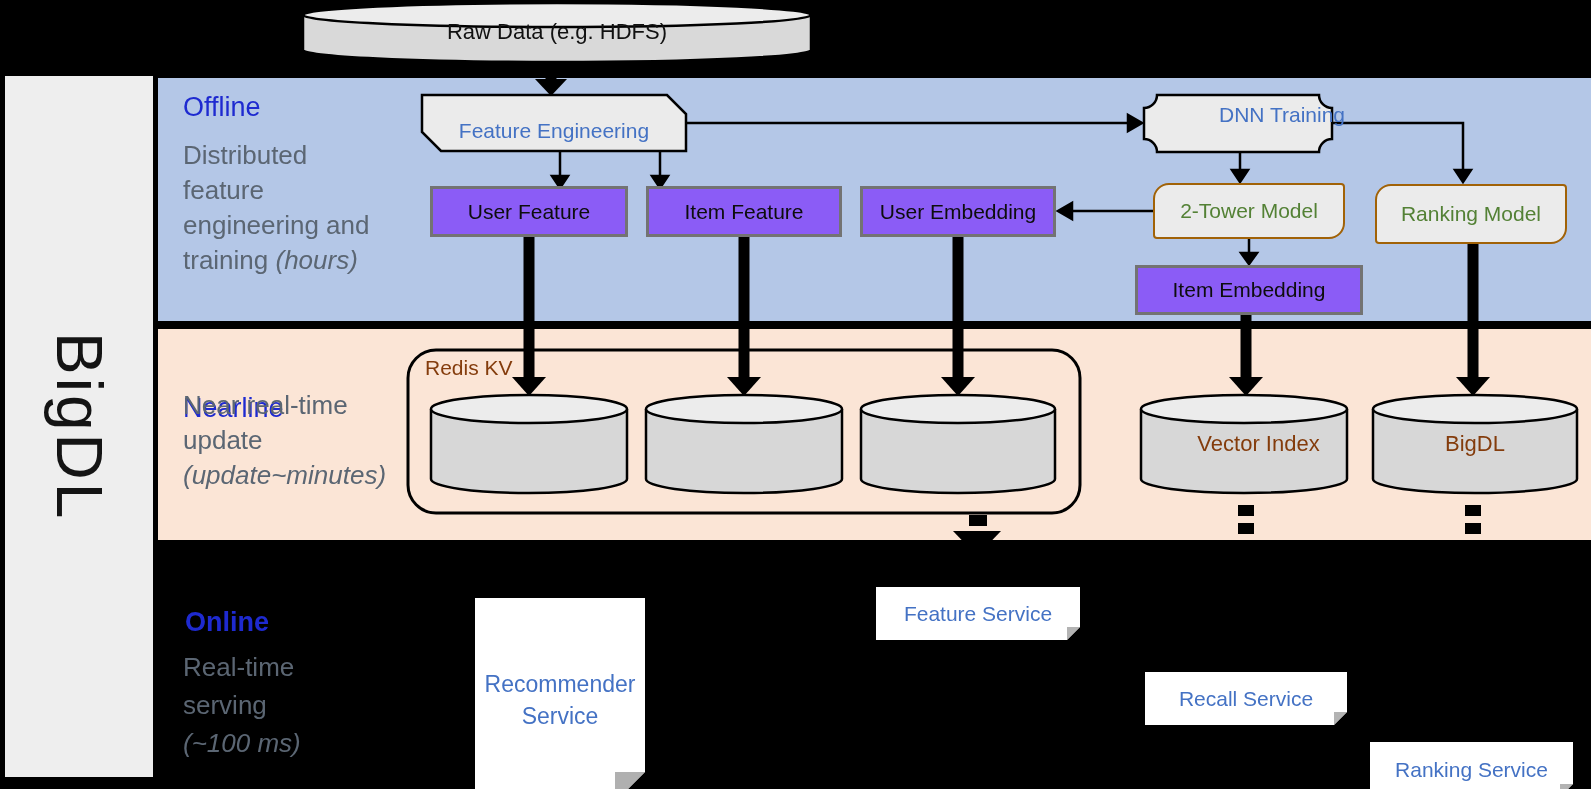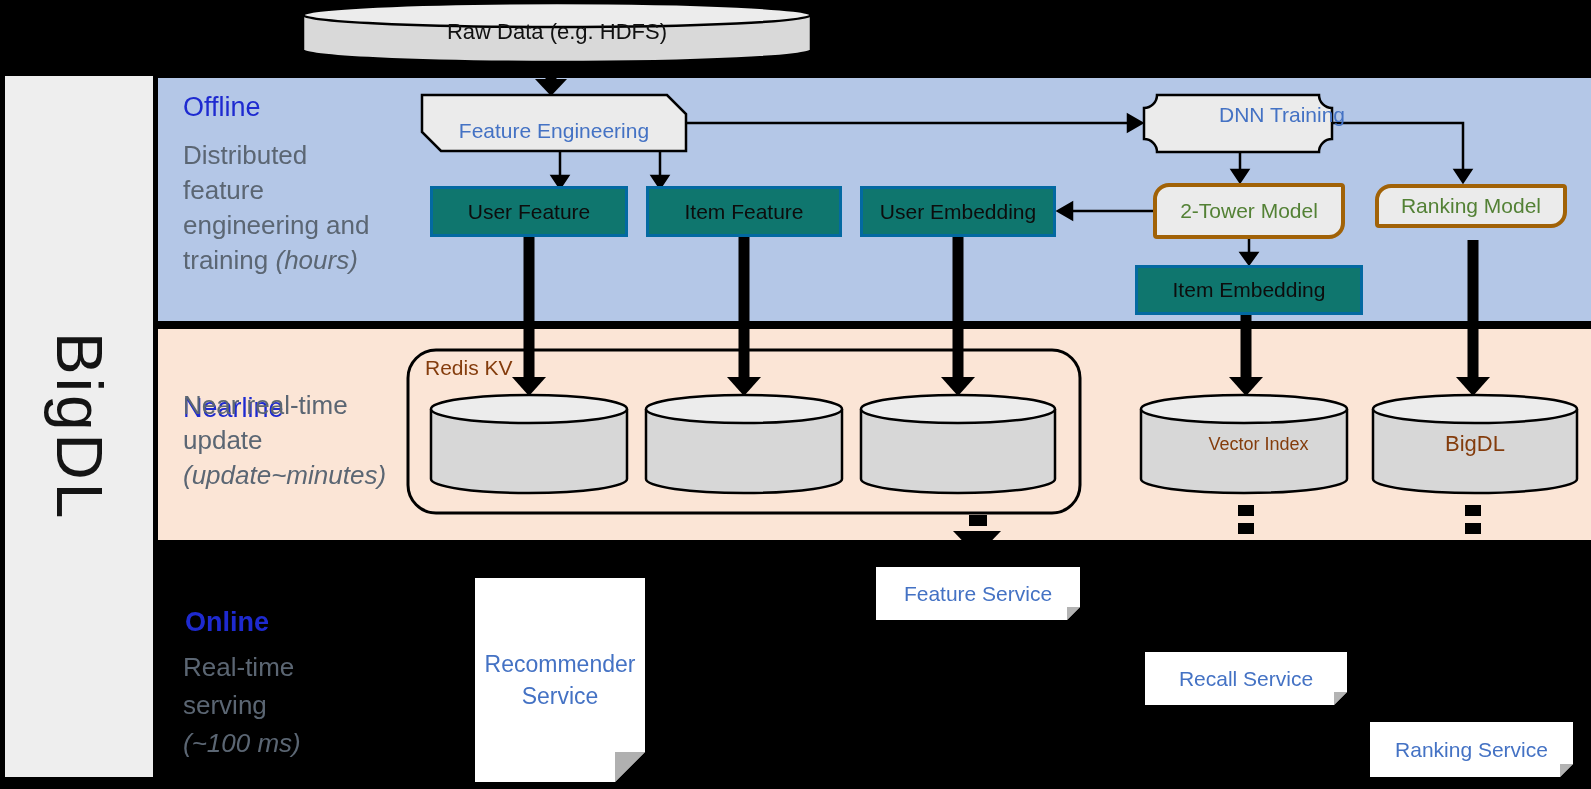--- a/index.html
+++ b/index.html
@@ -10,38 +10,39 @@
   .band{position:absolute;left:158px;right:0;z-index:1;}
   .band.offline{top:78px;height:243px;background:#b4c7e7;}
   .band.nearline{top:329px;height:211px;background:#fbe5d6;}
   .layer-svg{position:absolute;inset:0;z-index:2;pointer-events:none;}
   .lbl{position:absolute;z-index:3;display:flex;align-items:center;justify-content:center;text-align:center;}
   .band-title{font-size:27px;font-weight:500;color:#1e2ad0;z-index:3;position:absolute;}
   .band-title.bold{font-weight:700;}
   .band-desc{position:absolute;z-index:3;font-size:26px;line-height:35px;color:#5b6673;white-space:pre-line;}
   .band-desc .it{font-style:italic;}
   .graybox{
-    position:absolute;z-index:3;background:#0f766e;border:3px solid #0369a1;box-sizing:border-box;
+    position:absolute;z-index:3;background:#8b5cf6;border:3px solid #737373;box-sizing:border-box;
     display:flex;align-items:center;justify-content:center;
     font-size:21px;color:#0d0d0d;
   }
   .modelbox{
-    position:absolute;z-index:3;background:#ebebeb;border:4px solid #a16207;box-sizing:border-box;
+    position:absolute;z-index:3;background:#ebebeb;border:2px solid #a16207;box-sizing:border-box;
     border-radius:16px 4px 16px 4px;
     display:flex;align-items:center;justify-content:center;
     font-size:21px;color:#538135;
   }
   .shape-label{position:absolute;z-index:3;display:flex;align-items:center;justify-content:center;text-align:center;}
   .blue-node{color:#4472c4;font-size:21px;}
   .brown{color:#843c0c;}
   .service{
     position:absolute;z-index:3;background:#fff;
     display:flex;align-items:center;justify-content:center;text-align:center;
     color:#4472c4;font-size:21px;
     clip-path:polygon(0 0,100% 0,100% calc(100% - 13px),calc(100% - 13px) 100%,0 100%);
+    margin-top:20px;
   }
   .service .flap{position:absolute;right:0;bottom:0;width:0;height:0;
     border-top:13px solid #b3b3b3;border-right:13px solid transparent;}
   .service.doc{
     font-size:23px;line-height:1.4;
     clip-path:polygon(0 0,100% 0,100% calc(100% - 30px),calc(100% - 30px) 100%,0 100%);
   }
   .service.doc .flap{border-top:30px solid #b0b0b0;border-right:30px solid transparent;}
   .brand-bar{
     position:absolute;left:5px;top:76px;width:148px;height:701px;background:#eeeeee;z-index:1;
@@ -149,30 +150,30 @@
 engineering and
 training </span><span class="it">(hours)</span></div>
 
   <div class="shape-label blue-node" style="left:422px;top:95px;width:264px;height:72px;">Feature Engineering</div>
   <div class="shape-label blue-node" style="left:1188px;top:95px;width:188px;height:39px;border-radius:28px;">DNN Training</div>
 
   <div class="graybox" style="left:430px;top:186px;width:198px;height:51px;">User Feature</div>
   <div class="graybox" style="left:646px;top:186px;width:196px;height:51px;">Item Feature</div>
   <div class="graybox" style="left:860px;top:186px;width:196px;height:51px;">User Embedding</div>
   <div class="modelbox" style="left:1153px;top:183px;width:192px;height:56px;">2-Tower Model</div>
-  <div class="modelbox" style="left:1375px;top:184px;width:192px;height:44px;">Ranking Model</div>
+  <div class="modelbox" style="left:1375px;top:184px;width:192px;height:60px;">Ranking Model</div>
   <div class="graybox" style="left:1135px;top:265px;width:228px;height:50px;">Item Embedding</div>
 
   <div class="band-title" style="left:183px;top:348px;margin-top:45px;">Nearline</div>
   <div class="band-desc" style="left:183px;top:388px;width:250px;"><span>Near real-time
 update
 </span><span class="it">(update~minutes)</span></div>
 
   <div class="shape-label brown" style="left:425px;top:356px;width:auto;font-size:21px;font-weight:500;">Redis KV</div>
-  <div class="shape-label brown" style="left:1141px;top:400px;width:235px;height:88px;font-size:18px;">Vector Index</div>
+  <div class="shape-label brown" style="left:1141px;top:400px;width:235px;height:88px;font-size:22px;">Vector Index</div>
   <div class="shape-label brown" style="left:1373px;top:400px;width:204px;height:88px;font-size:22px;">BigDL</div>
 
   <div class="band-title bold" style="left:185px;top:607px;">Online</div>
   <div class="band-desc" style="left:183px;top:648px;width:250px;line-height:38px;"><span>Real-time
 serving
 </span><span class="it">(~100 ms)</span></div>
 
   <div class="service doc" style="left:475px;top:578px;width:170px;height:204px;">
     <span style="display:block;width:100%;">Recommender Service</span>
     <i class="flap"></i>

